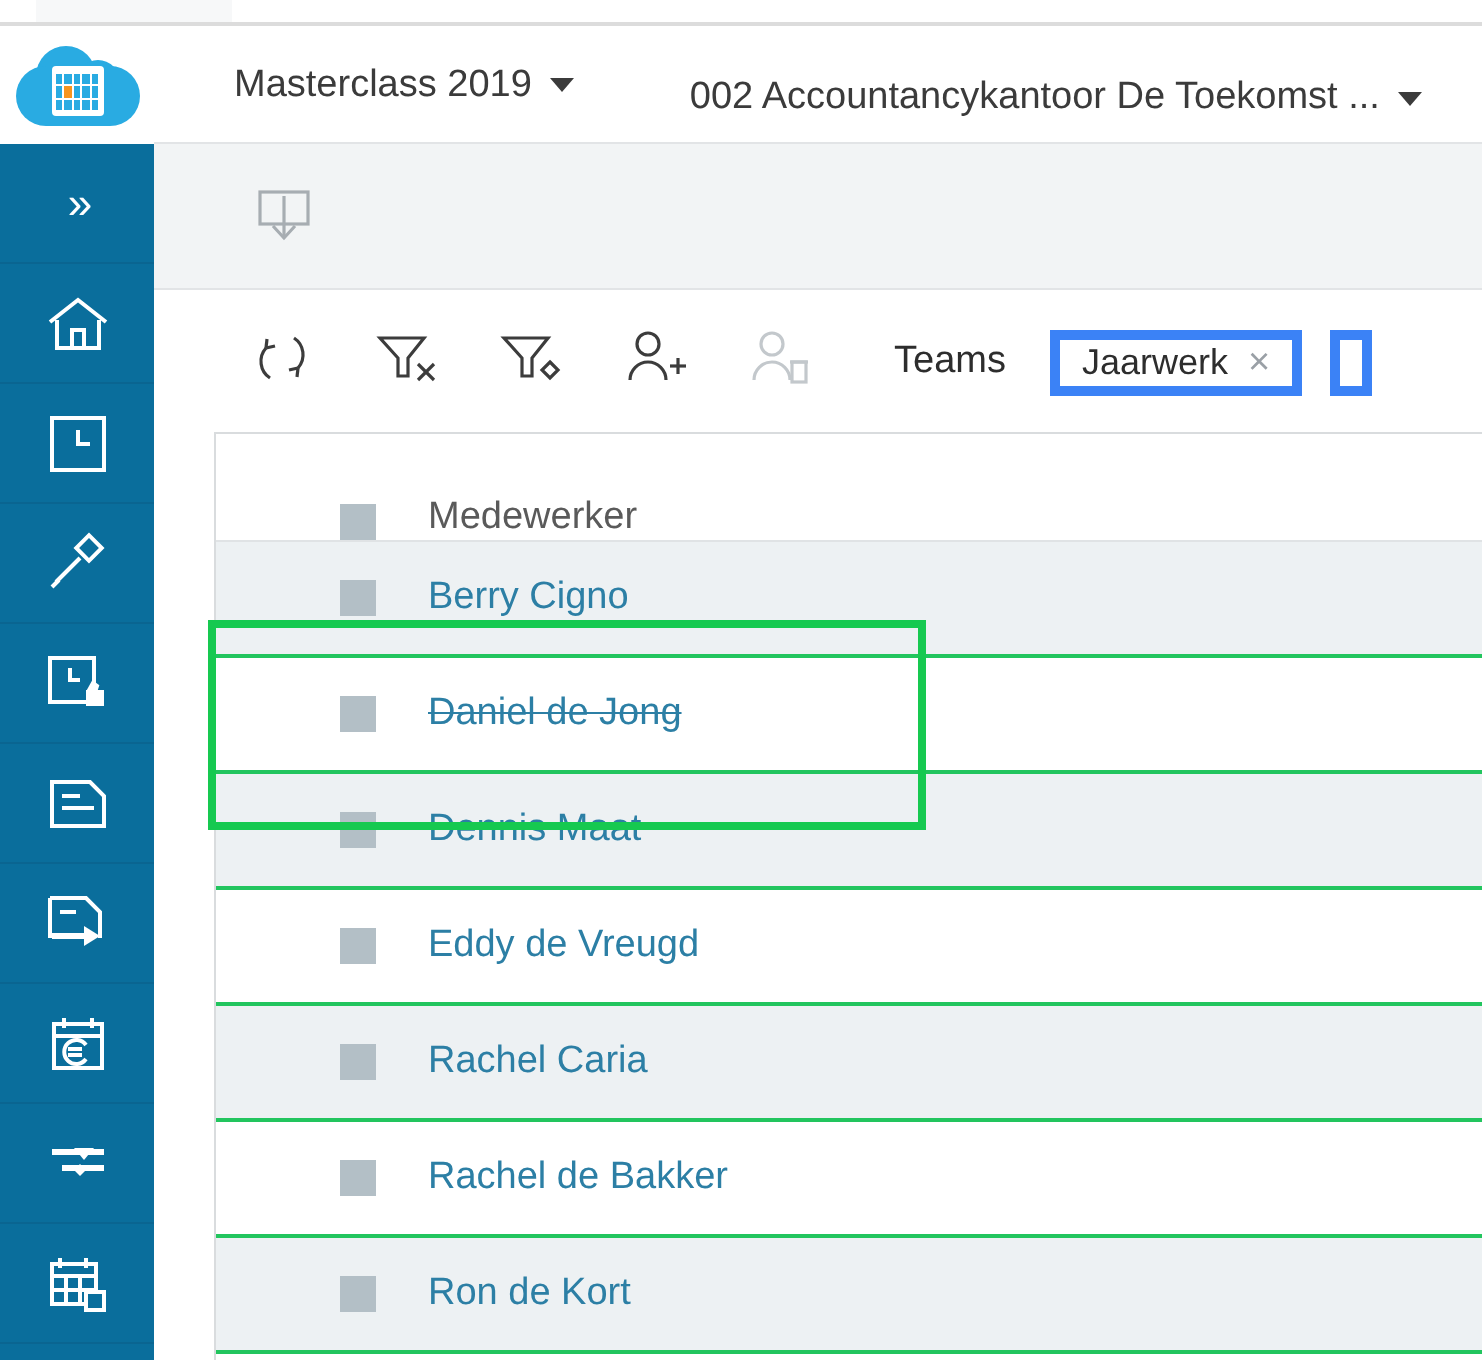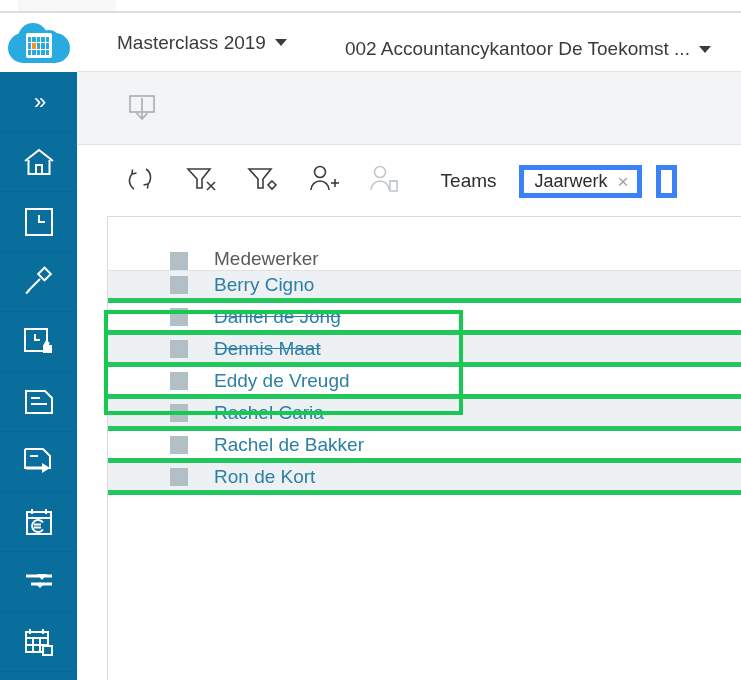--- a/index.html
+++ b/index.html
@@ -99,21 +99,21 @@
     background: #f2f4f5;
     border-bottom: 1px solid #e2e4e6;
   }
   .import-btn {
     position: absolute; left: 42px; top: 14px; width: 46px; height: 46px;
     display: flex; align-items: center; justify-content: center;
   }
 
   
   .toolbar {
-    position: absolute; left: 77px; top: 146px; width: 600px; height: 70px;
+    position: absolute; left: 77px; top: 146px; width: 664px; height: 70px;
     background: #ffffff;
     display: flex; align-items: center;
   }
   .tool-btn {
     width: 44px; height: 44px; margin-left: 18px;
     display: flex; align-items: center; justify-content: center;
   }
   .tool-btn.first { margin-left: 42px; }
   .teams-label {
     margin-left: 36px; font-size: 19px; color: #2d2d2d; white-space: nowrap;
@@ -127,22 +127,22 @@
   .tag .x { color: #9aa0a6; font-size: 19px; line-height: 1; }
   .tag.clipped { margin-left: 14px; padding-right: 0; overflow: hidden; max-width: 18px; }
 
   
   .table-card {
     position: absolute; left: 107px; top: 216px; width: 634px; height: 464px;
     background: #ffffff;
     border-left: 1px solid #d9dcde; border-top: 1px solid #d9dcde;
   }
   .row {
-    position: relative; height: 32px; display: flex; align-items: center;
-    border-bottom: 5px solid #22c55e;
+    position: relative; height: 58px; display: flex; align-items: center;
+    border-bottom: 2px solid #22c55e;
   }
   .row.header { height: 54px; border-bottom: 1px solid #e0e3e5; align-items: flex-end; }
   .row.alt { background: #edf1f3; }
   .row-check {
     width: 18px; height: 18px; background: #b3bfc6; margin-left: 62px; flex: none;
   }
   .row-label { margin-left: 26px; font-size: 19px; color: #2c7fa5; white-space: nowrap; }
   .row.header .row-label { color: #5a5a5a; }
   .row-label.struck { text-decoration: line-through; }
   .table-blank { height: 94px; background: #ffffff; }

